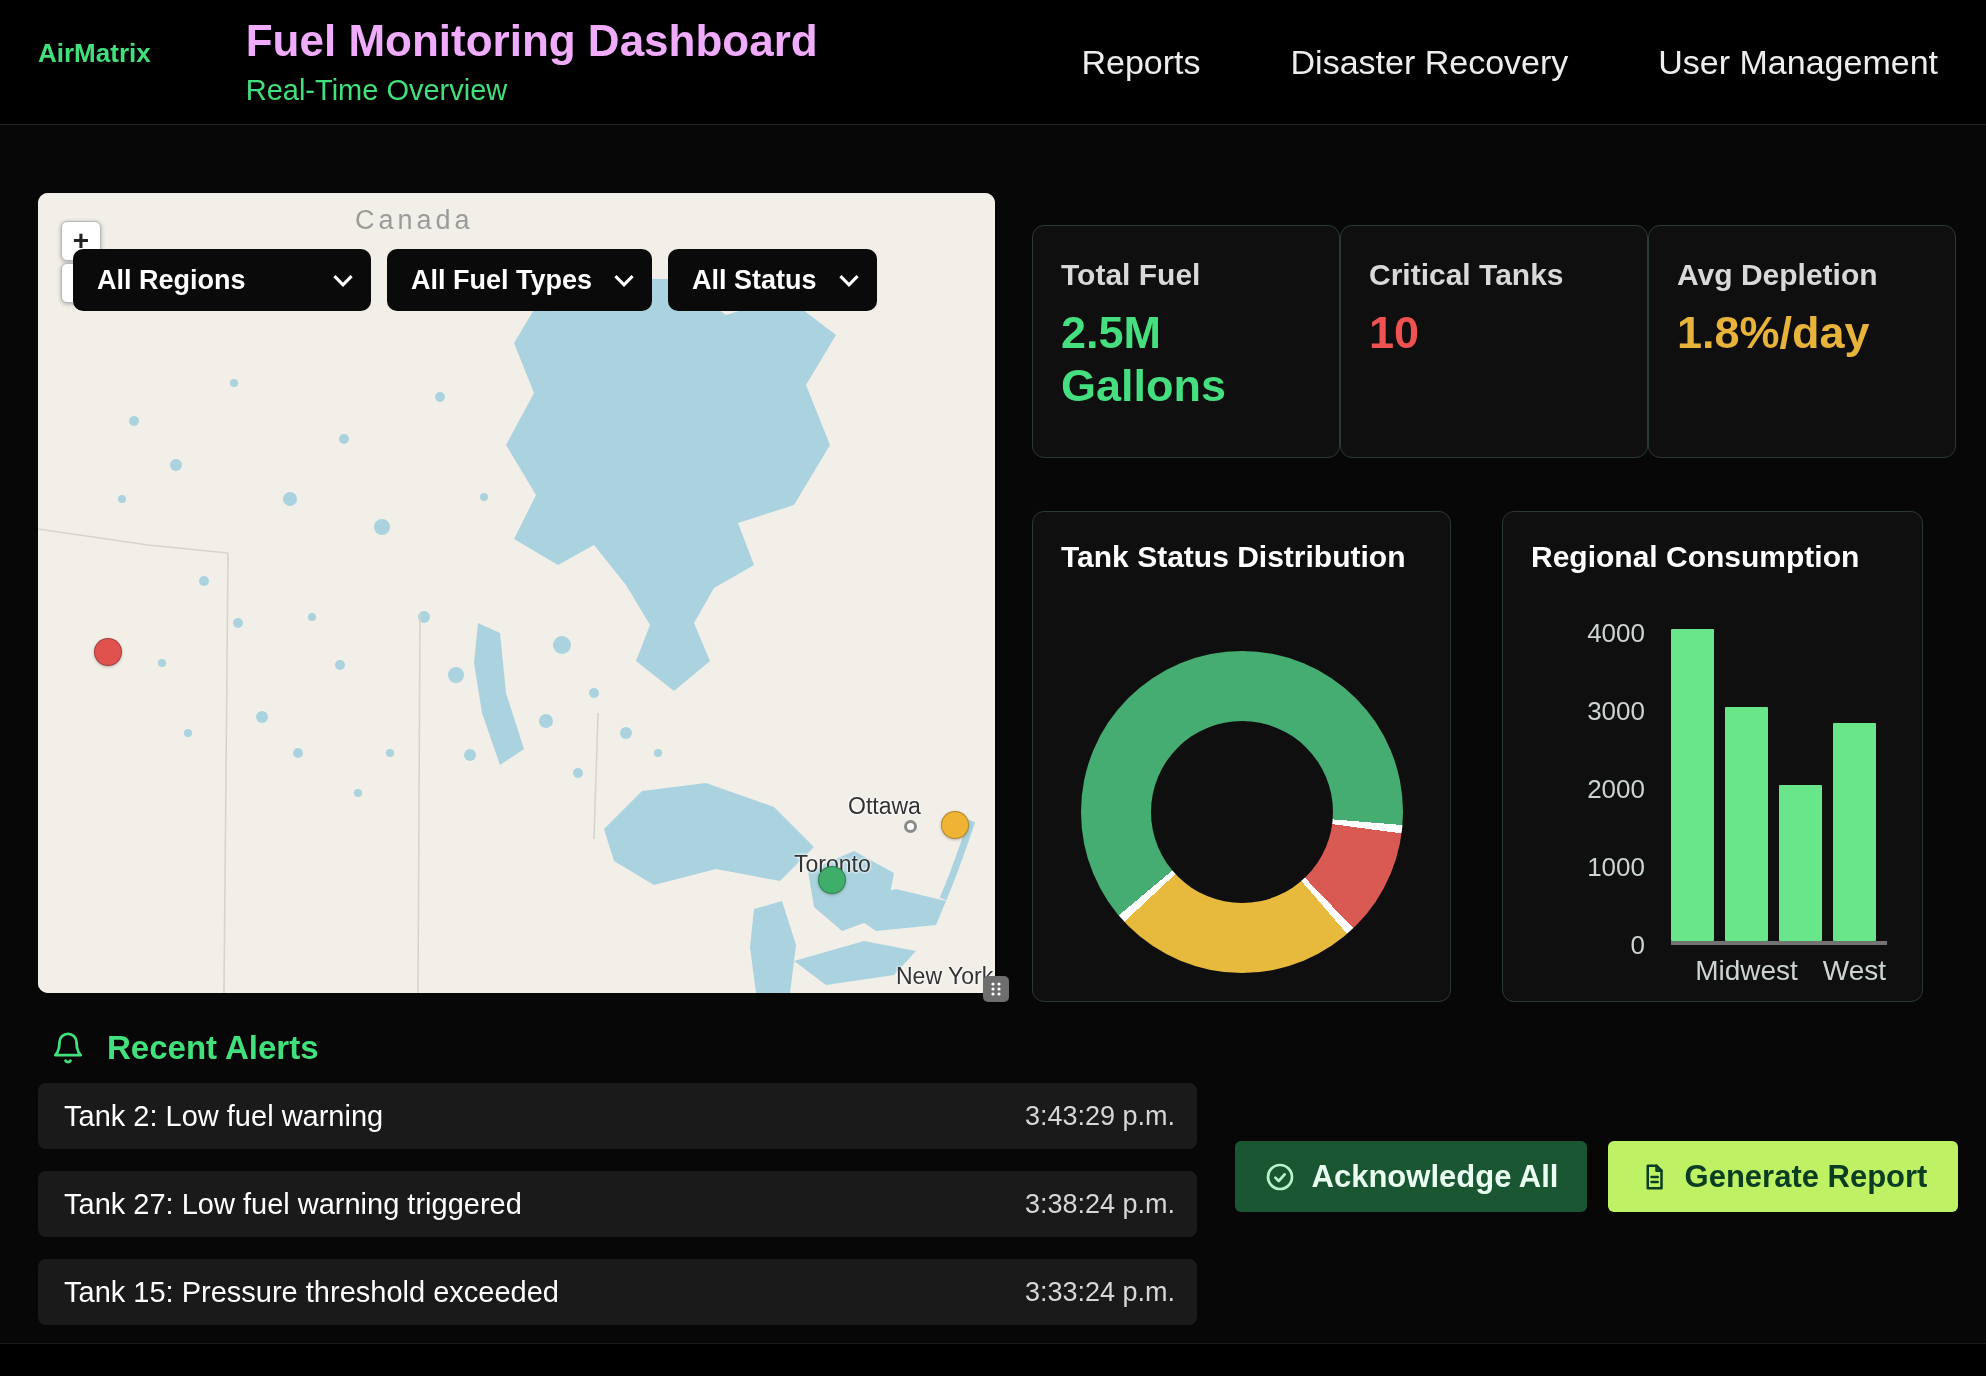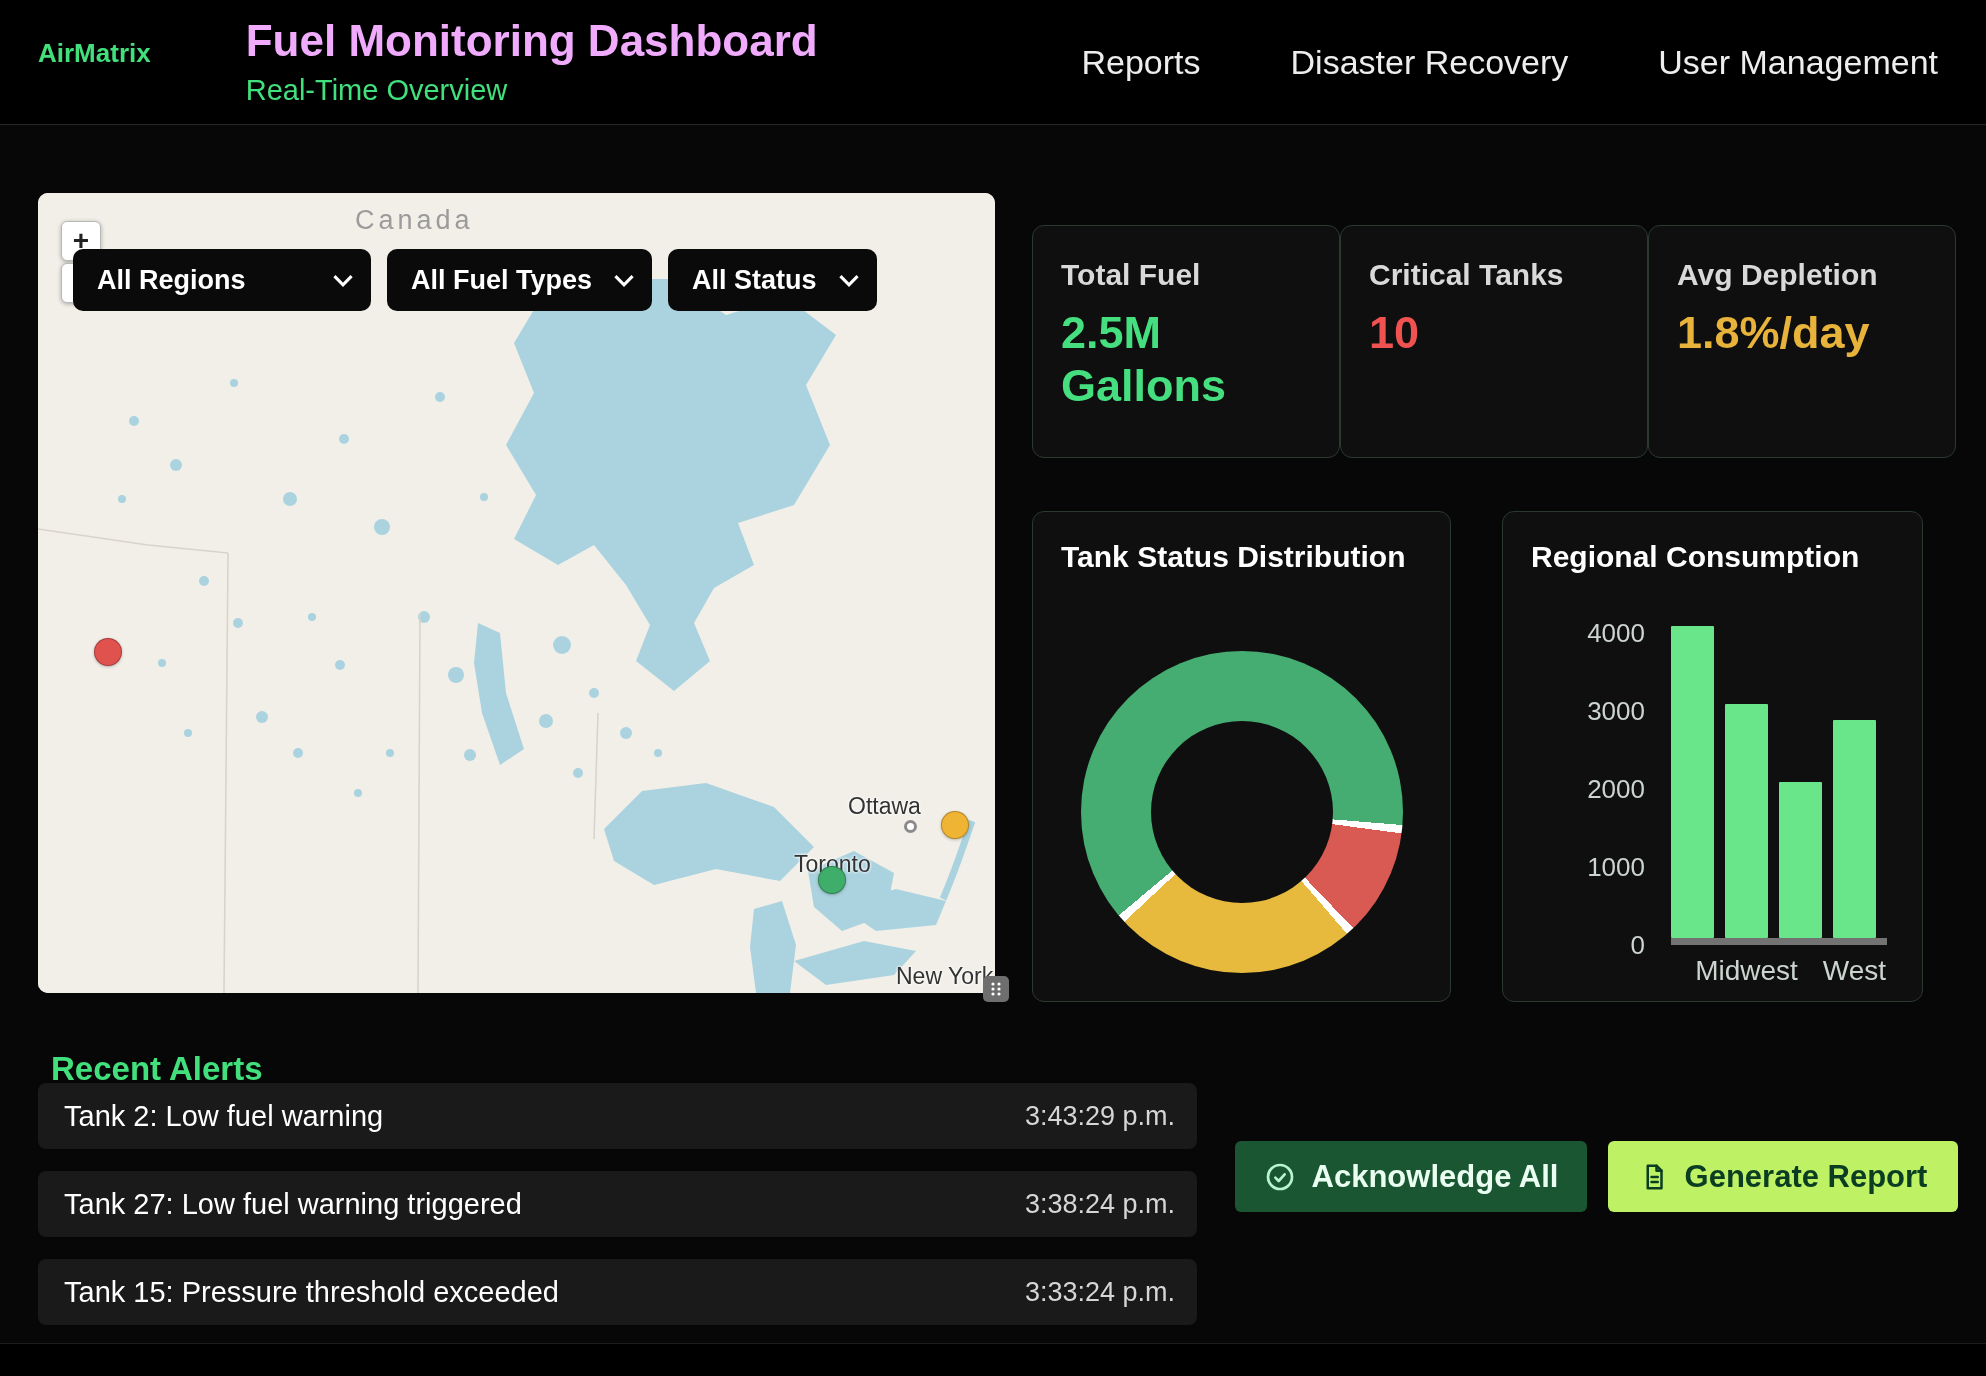--- a/index.html
+++ b/index.html
@@ -59,28 +59,28 @@
   .card-title { position:absolute; left:28px; top:28px; font-size:30px;
                 font-weight:bold; color:#fff; }
   .donut { position:absolute; left:48px; top:139px; width:322px; height:322px;
            border-radius:50%; }
   .donut-hole { position:absolute; inset:70px; border-radius:50%; background:#0f0f0f; }
   .chart-wrap { position:absolute; left:28px; top:121px; display:flex; }
   .y-axis { position:relative; width:140px; height:312px; }
   .ytick { position:absolute; right:26px; font-size:26px; color:#ccd4cf;
            line-height:30px; text-align:right; width:100px; }
   .bar-plot { position:relative; width:216px; height:312px;
-              border-bottom:7px solid #737373; }
+              border-bottom:4px solid #737373; }
   .bar { position:absolute; bottom:0; border-radius:1px; }
   .xlabel { position:absolute; top:322px; transform:translateX(-50%);
             font-size:28px; color:#ccd4cf; white-space:nowrap; }
 
   
   .alerts-heading { position:absolute; left:51px; top:1028px; height:40px;
-                    display:flex; align-items:center; gap:22px;flex-direction:column; }
+                    display:flex; align-items:center; gap:22px; }
   .alerts-heading .txt { font-size:33px; font-weight:bold; }
   .alert-rows { position:absolute; left:38px; top:1083px; width:1159px; }
   .alert-row { height:66px; background:#1a1a1a; border-radius:8px; margin-bottom:22px;
                display:flex; align-items:center; justify-content:space-between;
                padding:0 22px 0 26px; cursor:pointer; }
   .alert-msg { font-size:29px; color:#fff; font-weight:500; }
   .alert-time { font-size:27px; color:#d6d6d6; }
 
   
   .btn { position:absolute; top:1141px; height:71px; border:none; border-radius:6px;

